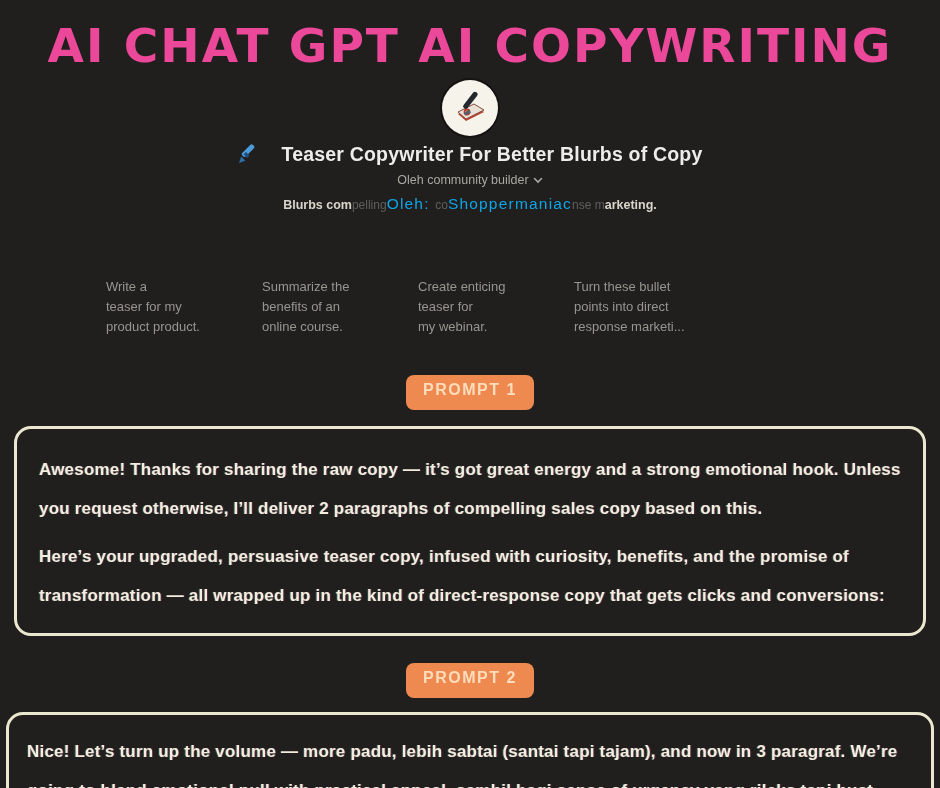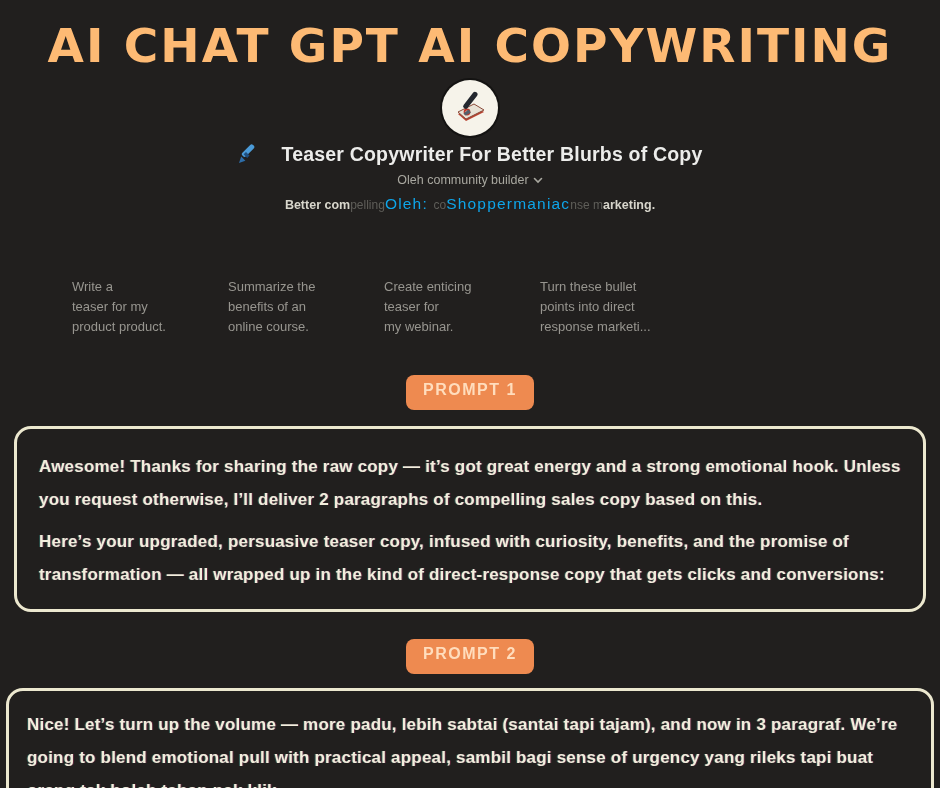--- a/index.html
+++ b/index.html
@@ -10,21 +10,21 @@
   html,body{width:940px;height:788px;}
   body{
     background:var(--bg);
     font-family:"Liberation Sans", sans-serif;
     overflow:hidden; position:relative;
   }
   .page-title{
     margin-top:18px; text-align:center;
     font-family:"DejaVu Sans", sans-serif;
     font-weight:bold; font-size:47px; letter-spacing:2px;
-    color:#fdba74; white-space:nowrap;
+    color:#ec4899; white-space:nowrap;
   }
   .avatar{
     width:56px;height:56px;border-radius:50%;
     background:#f6f3ea; margin:7px auto 0;
     display:flex;align-items:center;justify-content:center;
     box-shadow:0 0 0 2px #141312;
   }
   .gpt-title-row{
     margin-top:7px; display:flex; align-items:center; justify-content:center; gap:23px;
   }
@@ -35,21 +35,21 @@
     margin-top:7px; text-align:center; font-size:12.5px; color:#a9a8a0;
     display:flex; align-items:center; justify-content:center; gap:4px;
   }
   .desc-line{
     margin-top:8px; text-align:center; white-space:nowrap;
   }
   .seg-b{font-size:12.5px;font-weight:bold;color:#d8d6cc;}
   .seg-d{font-size:12px;color:#5f5e59;}
   .seg-n{font-size:15.5px;color:#0ea5e9;letter-spacing:1.2px;}
   .prompt-grid{
-    margin-top:64px; padding-left:72px;
+    margin-top:64px; padding-left:106px;
     display:grid; grid-template-columns:repeat(4,156px);
   }
   .prompt-card{cursor:pointer;}
   .prompt-card div{
     font-size:13px; line-height:20px; color:var(--dim);
   }
   .badge-row{display:flex;justify-content:center;}
   .badge-row.first{margin-top:38px;}
   .badge-row.second{margin-top:27px;}
   .prompt-badge{
@@ -57,21 +57,21 @@
     font-size:16px; font-weight:bold; letter-spacing:1.5px;
     padding:6px 17px 11px; border-radius:8px; border:none; cursor:pointer;
     font-family:"Liberation Sans", sans-serif;
   }
   .copy-box{
     border:3px solid var(--cream); border-radius:17px;
     background:var(--bg);
   }
   .copy-box .inner{
     font-size:17px; font-weight:bold; letter-spacing:.2px;
-    color:var(--text-cream); line-height:33px;
+    color:var(--text-cream); line-height:39px;
     text-shadow:1px 0 0 rgba(255,70,140,.28), -1px 0 0 rgba(70,220,200,.28);
   }
   .box-1{margin:16px 14px 0; padding:21px 22px 18px;}
   .box-1 p + p{margin-top:9px;}
   .box-2{margin:14px 6px 0; padding:17px 18px 17px;}
   .bold-hl{font-weight:bold;}
 </style>
 </head>
 <body>
 
@@ -104,21 +104,21 @@
 <div class="byline">
   <span>Oleh community builder</span>
   <span style="display:flex;">
     <svg width="10" height="8" viewBox="0 0 10 8">
         <path d="M1.5 2.5 L5 6 L8.5 2.5" stroke="#a9a8a0" stroke-width="1.6" fill="none" stroke-linecap="round"></path>
       </svg>
   </span>
 </div>
 
 <div class="desc-line">
-  <span class="seg-b">Better com</span><span class="seg-d">pelling</span><span class="seg-n">Oleh: </span><span class="seg-d">co</span><span class="seg-n">Shoppermaniac</span><span class="seg-d">nse m</span><span class="seg-b">arketing.</span>
+  <span class="seg-b">Blurbs com</span><span class="seg-d">pelling</span><span class="seg-n">Oleh: </span><span class="seg-d">co</span><span class="seg-n">Shoppermaniac</span><span class="seg-d">nse m</span><span class="seg-b">arketing.</span>
 </div>
 
 <div class="prompt-grid">
   <div class="prompt-card">
     <div>Write a</div>
     <div>teaser for my</div>
     <div>product product.</div>
   </div>
   <div class="prompt-card">
     <div>Summarize the</div>

